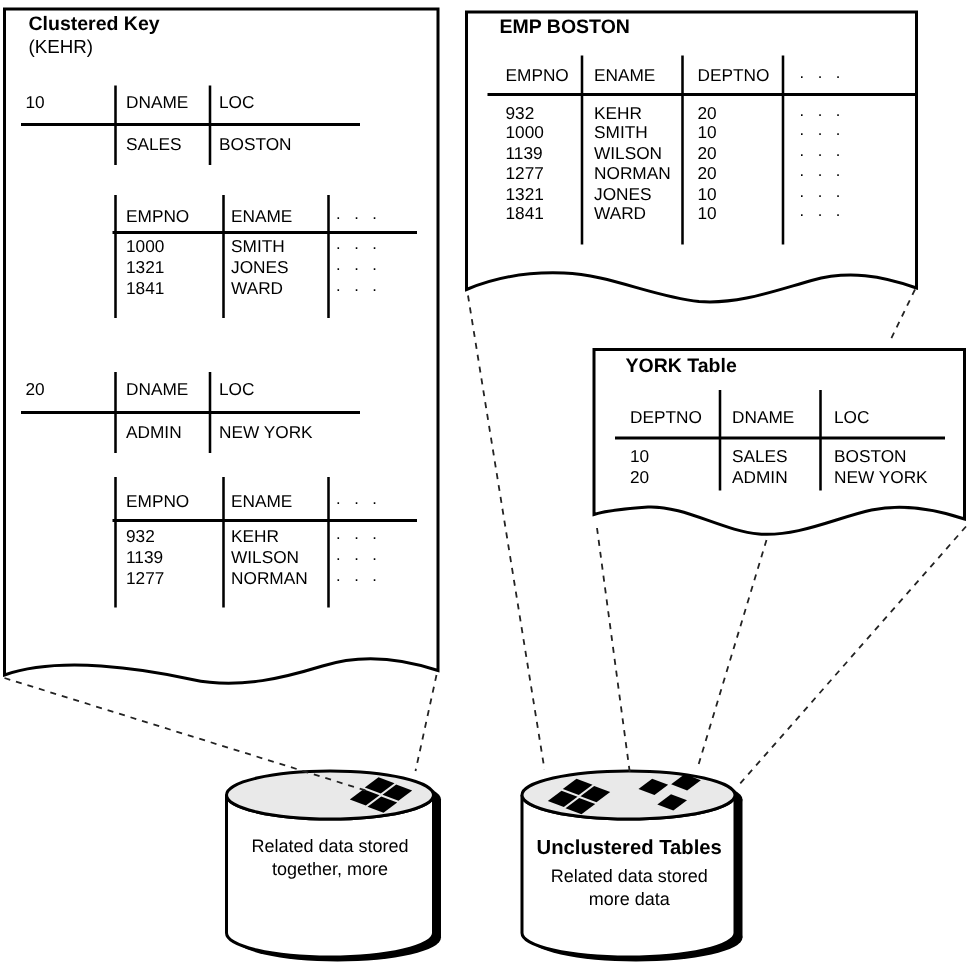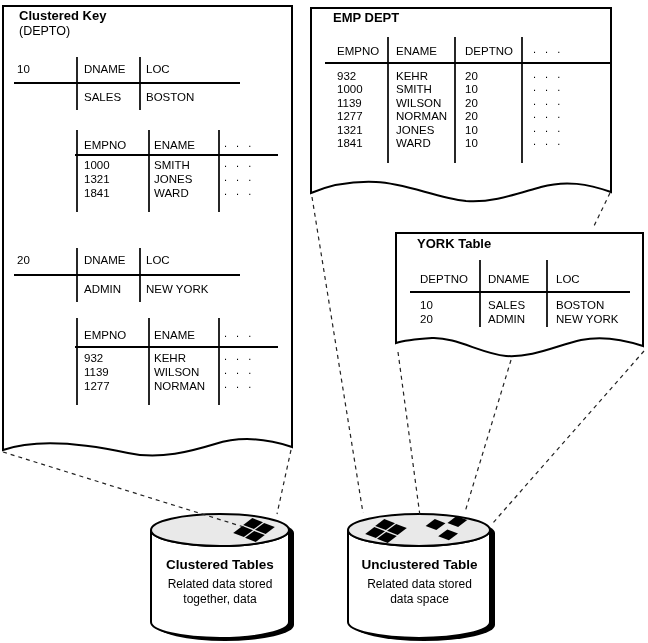--- a/index.html
+++ b/index.html
@@ -120,21 +120,21 @@
       <line x1="291" y1="450" x2="277" y2="514"></line>
       <line x1="312" y1="197" x2="363" y2="513"></line>
       <line x1="610" y1="193" x2="593" y2="228"></line>
       <line x1="398" y1="352" x2="420" y2="516"></line>
       <line x1="511" y1="360" x2="465" y2="512"></line>
       <line x1="644" y1="351" x2="492" y2="524"></line>
     </g>
   </svg>
 
   <div class="t bt" style="left:19px;top:9px">Clustered Key</div>
-  <div class="t sub" style="left:19px;top:25px">(DEPTO)</div>
+  <div class="t sub" style="left:19px;top:25px">(KEHR)</div>
 
   <div class="t" style="left:17px;top:64px">10</div>
   <div class="t" style="left:84px;top:64px">DNAME</div>
   <div class="t" style="left:146px;top:64px">LOC</div>
   <div class="t" style="left:84px;top:92px">SALES</div>
   <div class="t" style="left:146px;top:92px">BOSTON</div>
 
   <div class="t" style="left:84px;top:140px">EMPNO</div>
   <div class="t" style="left:154px;top:140px">ENAME</div>
   <div class="t dots" style="left:224px;top:138px">. . .</div>
@@ -162,21 +162,21 @@
   <div class="t" style="left:84px;top:353px">932</div>
   <div class="t" style="left:154px;top:353px">KEHR</div>
   <div class="t dots" style="left:224px;top:351px">. . .</div>
   <div class="t" style="left:84px;top:367px">1139</div>
   <div class="t" style="left:154px;top:367px">WILSON</div>
   <div class="t dots" style="left:224px;top:365px">. . .</div>
   <div class="t" style="left:84px;top:381px">1277</div>
   <div class="t" style="left:154px;top:381px">NORMAN</div>
   <div class="t dots" style="left:224px;top:379px">. . .</div>
 
-  <div class="t bt" style="left:333px;top:11px">EMP DEPT</div>
+  <div class="t bt" style="left:333px;top:11px">EMP BOSTON</div>
   <div class="t" style="left:337px;top:46px">EMPNO</div>
   <div class="t" style="left:396px;top:46px">ENAME</div>
   <div class="t" style="left:465px;top:46px">DEPTNO</div>
   <div class="t dots" style="left:533px;top:44px">. . .</div>
 
   <div class="t" style="left:337px;top:71px">932</div>
   <div class="t" style="left:396px;top:71px">KEHR</div>
   <div class="t" style="left:465px;top:71px">20</div>
   <div class="t dots" style="left:533px;top:69px">. . .</div>
 
@@ -211,24 +211,23 @@
   <div class="t" style="left:556px;top:274px">LOC</div>
 
   <div class="t" style="left:420px;top:300px">10</div>
   <div class="t" style="left:488px;top:300px">SALES</div>
   <div class="t" style="left:556px;top:300px">BOSTON</div>
   <div class="t" style="left:420px;top:314px">20</div>
   <div class="t" style="left:488px;top:314px">ADMIN</div>
   <div class="t" style="left:556px;top:314px">NEW YORK</div>
 
   <div class="disk-label" style="left:150px;top:557px;width:140px">
-    <div class="disk-title">Clustered Tables</div>
     <div class="disk-line">Related data stored</div>
-    <div class="disk-line">together, data</div>
+    <div class="disk-line">together, more</div>
   </div>
 
   <div class="disk-label" style="left:348px;top:557px;width:143px">
-    <div class="disk-title">Unclustered Table</div>
+    <div class="disk-title">Unclustered Tables</div>
     <div class="disk-line">Related data stored</div>
-    <div class="disk-line">data space</div>
+    <div class="disk-line">more data</div>
   </div>
 
 </div>
 
 </body></html>

